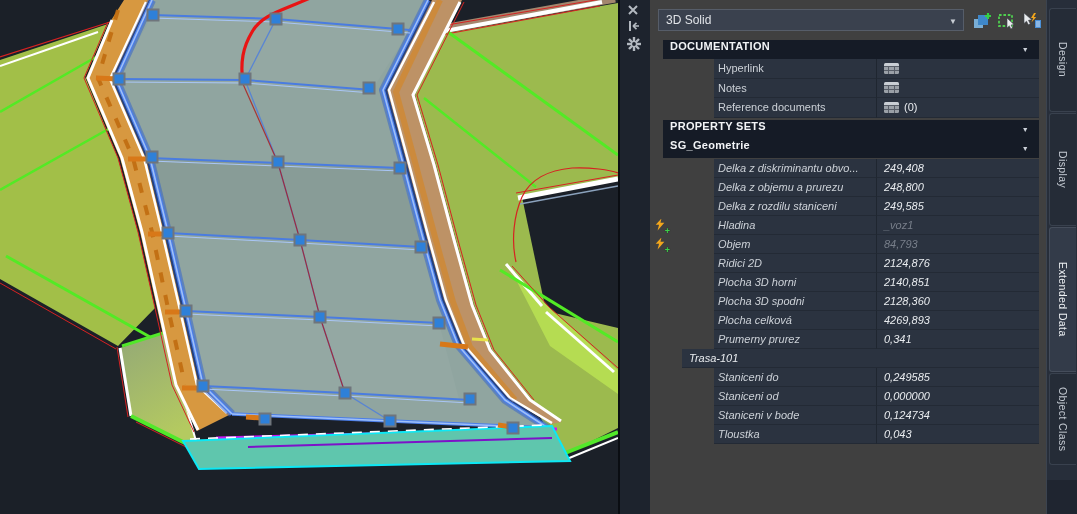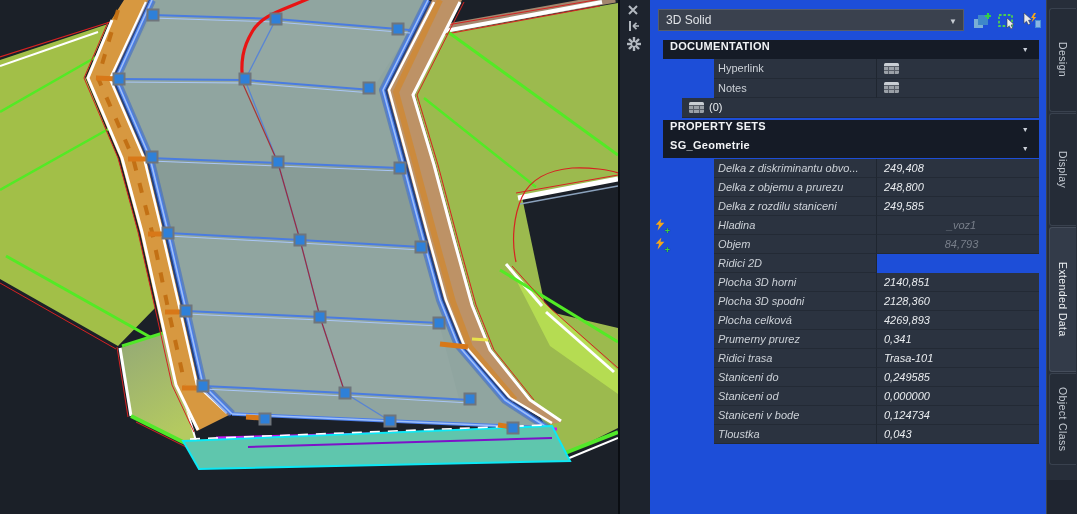--- a/index.html
+++ b/index.html
@@ -9,21 +9,21 @@
 
   
   #viewport{position:absolute;left:0;top:0;width:618px;height:514px;background:#1b2028;}
 
   
   #strip{position:absolute;left:618px;top:0;width:32px;height:514px;background:#1d232d;
          border-left:2px solid #0a0d12;box-sizing:border-box;}
   .strip-ico{position:absolute;left:6px;width:18px;height:16px;cursor:pointer;}
 
   
-  #panel{position:absolute;left:650px;top:0;width:396px;height:514px;background:#1d4ed8;}
+  #panel{position:absolute;left:650px;top:0;width:396px;height:514px;background:#404040;}
 
   #type-select{position:absolute;left:8px;top:9px;width:306px;height:22px;background:#3a414e;
       border:1px solid #565d69;box-sizing:border-box;color:#e0e3e7;font-size:12px;
       display:flex;align-items:center;padding-left:7px;cursor:pointer;}
   #type-select .chev{position:absolute;right:6px;top:7px;font-size:8px;color:#c8cdd4;}
 
   .tbtn{position:absolute;top:11px;width:20px;height:20px;cursor:pointer;}
 
   .sect-header{position:absolute;left:13px;width:376px;height:19px;background:#151b26;
       color:#f2f4f7;font-weight:bold;font-size:11px;letter-spacing:.3px;
@@ -32,21 +32,21 @@
 
   .rows{position:absolute;left:0px;width:389px;}
   .prow{display:flex;height:19.5px;box-sizing:border-box;font-size:11px;}
   .prow .gutter{width:32px;flex:none;position:relative;}
   .prow .cl{width:163px;flex:none;background:#2b3340;color:#ccd1d7;line-height:18.5px;
       padding-left:4px;box-sizing:border-box;border-bottom:1px solid #232a35;
       border-right:1px solid #1f2630;white-space:nowrap;overflow:hidden;margin-left:32px;}
   .prow .cv{flex:1;background:#2b3340;color:#e9ecef;line-height:18.5px;padding-left:7px;
       border-bottom:1px solid #232a35;white-space:nowrap;overflow:hidden;cursor:text;
       display:flex;align-items:center;}
-  .prow.muted .cv{color:#787f8a;justify-content:center;}
+  .prow.muted .cv{color:#787f8a;}
   #prop-rows .prow{height:19px;}
   #prop-rows .prow .cl,#prop-rows .prow .cv{line-height:18px;font-style:italic;}
 
   .table-icon{display:inline-block;width:15px;height:11px;border-radius:1.5px;margin-right:5px;
       background-color:#9aa0a7;
       background-image:linear-gradient(to bottom,#c9ced4 0 3px,rgba(0,0,0,0) 3px),
         repeating-linear-gradient(to bottom,rgba(0,0,0,0) 0 3px,#575d67 3px 4px),
         repeating-linear-gradient(to right,rgba(0,0,0,0) 0 4.3px,#575d67 4.3px 5.3px);
       cursor:pointer;flex:none;}
 
@@ -302,20 +302,21 @@
         <div class="prow">
           <div class="gutter"></div>
           <div class="cl">Notes</div>
           <div class="cv">
             <span class="table-icon"></span>
             <span></span>
           </div>
         </div>
         <div class="prow">
           <div class="gutter"></div>
+          <div class="cl">Reference documents</div>
           <div class="cv">
             <span class="table-icon"></span>
             <span>(0)</span>
           </div>
         </div>
       </div>
 
     <div class="sect-header" style="top:139px">
       <span>SG_Geometrie</span>
       <span class="chev">▼</span>
@@ -368,20 +369,23 @@
             </span>
           </div>
           <div class="cl">Objem</div>
           <div class="cv">
             <span>84,793</span>
           </div>
         </div>
         <div class="prow">
           <div class="gutter"></div>
           <div class="cl">Ridici 2D</div>
+          <div class="cv">
+            <span>2124,876</span>
+          </div>
         </div>
         <div class="prow">
           <div class="gutter"></div>
           <div class="cl">Plocha 3D horni</div>
           <div class="cv">
             <span>2140,851</span>
           </div>
         </div>
         <div class="prow">
           <div class="gutter"></div>
@@ -399,21 +403,20 @@
         </div>
         <div class="prow">
           <div class="gutter"></div>
           <div class="cl">Prumerny prurez</div>
           <div class="cv">
             <span>0,341</span>
           </div>
         </div>
         <div class="prow">
           <div class="gutter"></div>
-          <div class="cl">Ridici trasa</div>
           <div class="cv">
             <span>Trasa-101</span>
           </div>
         </div>
         <div class="prow">
           <div class="gutter"></div>
           <div class="cl">Staniceni do</div>
           <div class="cv">
             <span>0,249585</span>
           </div>

